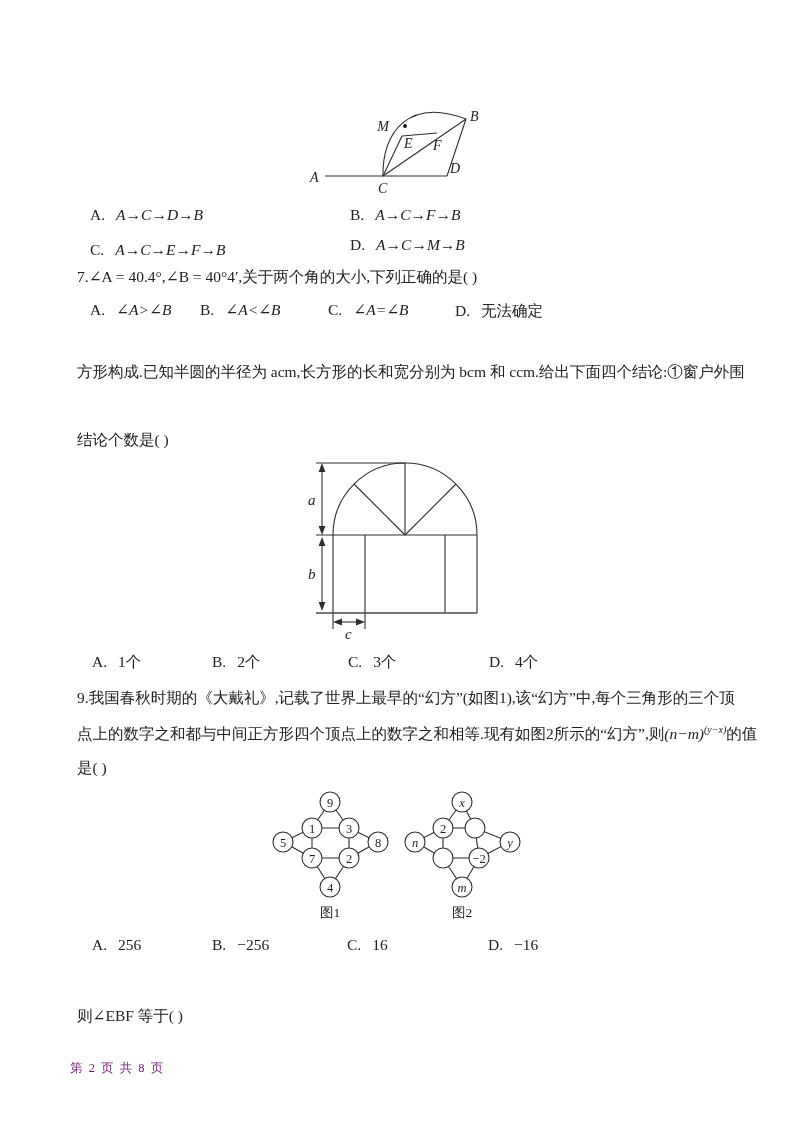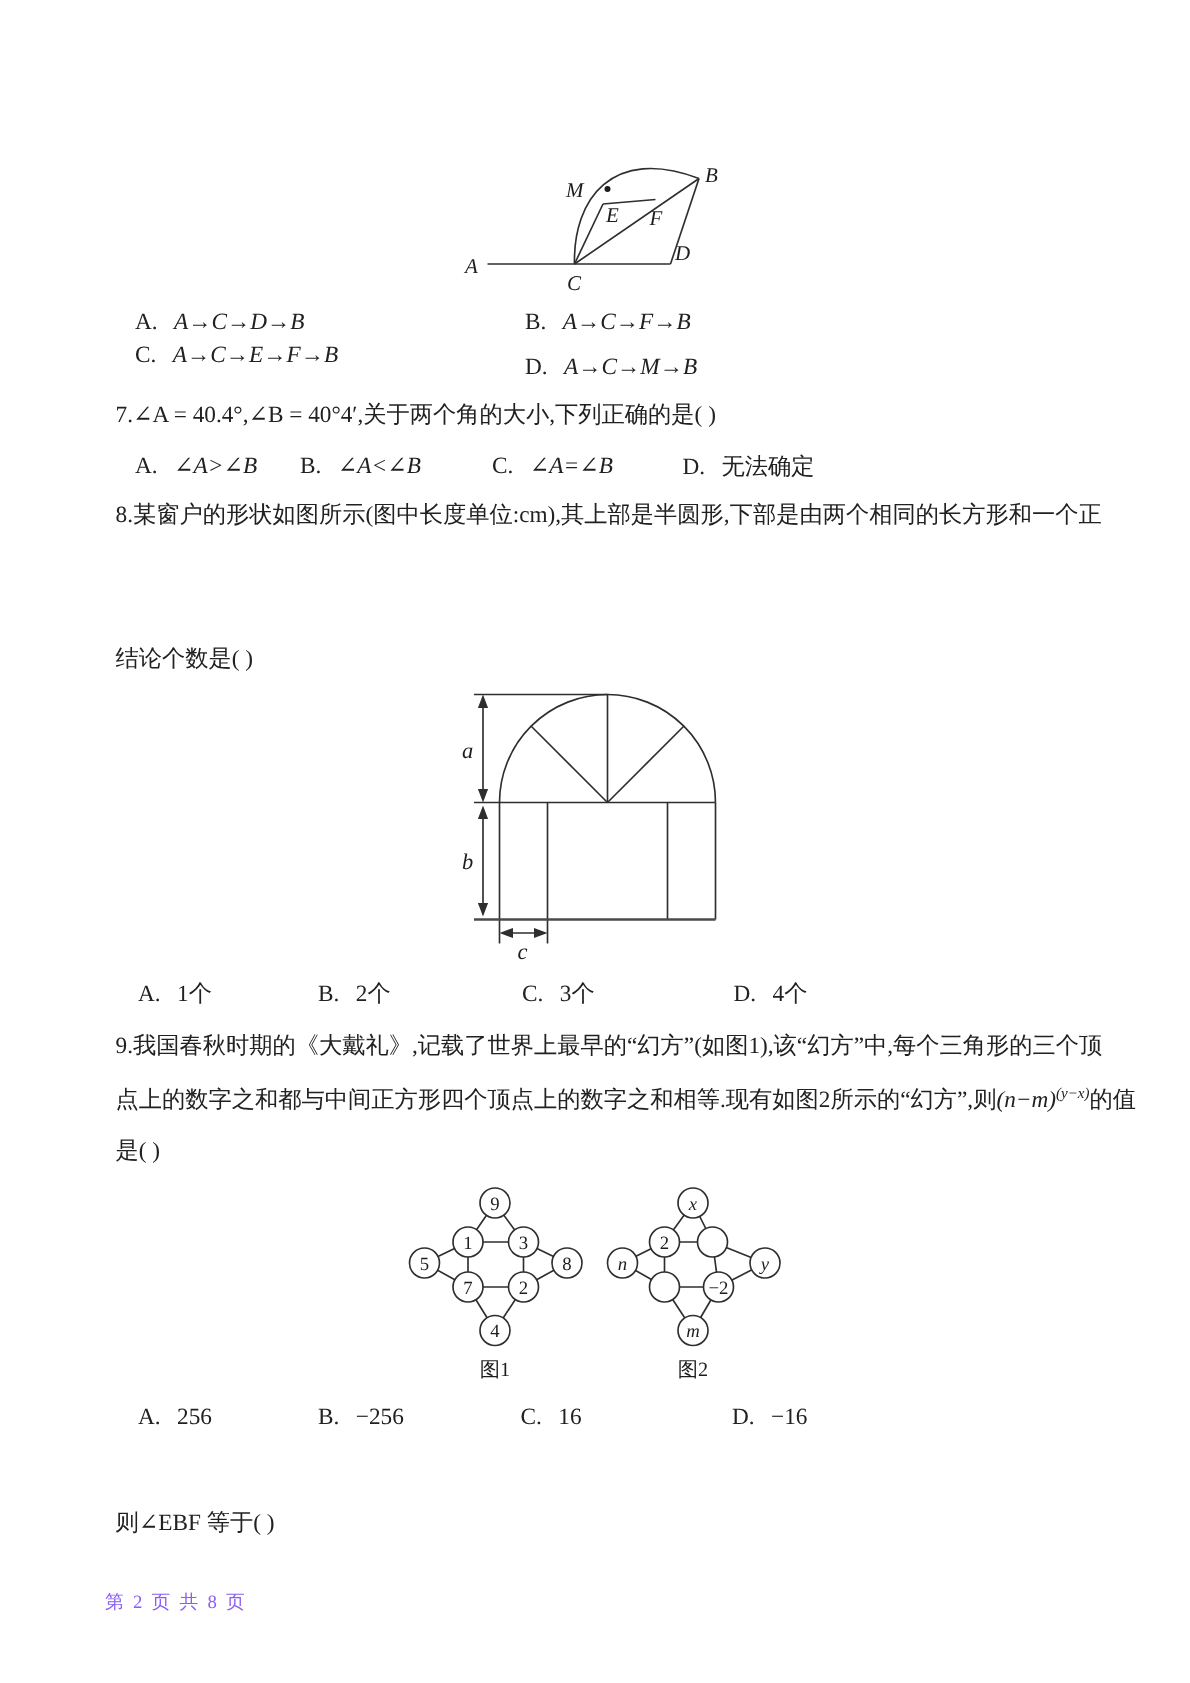--- a/index.html
+++ b/index.html
@@ -4,21 +4,21 @@
 <style>
   html,body{margin:0;padding:0;background:#ffffff;}
   .page{position:relative;width:793px;height:1122px;background:#ffffff;
         font-family:"Liberation Serif","DejaVu Serif",serif;color:#212121;overflow:hidden;}
   .line{position:absolute;font-size:15.5px;line-height:1.35;white-space:nowrap;margin-left:32px;}
   .opt{position:absolute;font-size:15.5px;white-space:nowrap;}
   .opt-key{display:inline-block;margin-right:11px;}
   .it{font-style:italic;}
   .formula{font-style:italic;}
   sup.exp{font-size:10px;font-style:italic;vertical-align:super;}
-  .footer{position:absolute;font-size:12.5px;color:#8b5cf6;letter-spacing:1.5px;}
+  .footer{position:absolute;font-size:12.5px;color:#701a75;letter-spacing:1.5px;}
   svg{position:absolute;overflow:visible;}
   svg text{font-family:"Liberation Serif","DejaVu Serif",serif;fill:#1d1d1d;}
   .fig-label{font-style:italic;font-size:14px;}
   .dim-label{font-style:italic;font-size:15px;}
   .cn-label{font-size:13.5px;}
   .circ-val{font-size:12.5px;}
   .stroke{stroke:#2e2e2e;stroke-width:1.1;fill:none;}
   .stroke-bold{stroke:#4a4a4a;stroke-width:1.6;fill:none;}
   .node{stroke:#2e2e2e;stroke-width:1.1;fill:#ffffff;}
 </style>
@@ -41,30 +41,30 @@
     <text class="fig-label" x="180" y="26">B</text>
     <text class="fig-label" x="88" y="98">C</text>
     <text class="fig-label" x="160" y="78">D</text>
     <text class="fig-label" x="114" y="53">E</text>
     <text class="fig-label" x="143" y="55">F</text>
     <text class="fig-label" x="99" y="36" text-anchor="end">M</text>
   </svg>
 
   <span class="opt" style="left:90px;top:206px"><span class="opt-key">A.</span><span class="opt-text it">A→C→D→B</span></span>
   <span class="opt" style="left:350px;top:206px"><span class="opt-key">B.</span><span class="opt-text it">A→C→F→B</span></span>
-  <span class="opt" style="left:90px;top:228px"><span class="opt-key">C.</span><span class="opt-text it">A→C→E→F→B</span></span>
+  <span class="opt" style="left:90px;top:241px"><span class="opt-key">C.</span><span class="opt-text it">A→C→E→F→B</span></span>
   <span class="opt" style="left:350px;top:236px"><span class="opt-key">D.</span><span class="opt-text it">A→C→M→B</span></span>
 
   <div class="line" style="left:45px;top:267px">7.∠A = 40.4°,∠B = 40°4′,关于两个角的大小,下列正确的是( )</div>
   <span class="opt" style="left:90px;top:301px"><span class="opt-key">A.</span><span class="opt-text it">∠A&gt;∠B</span></span>
   <span class="opt" style="left:200px;top:301px"><span class="opt-key">B.</span><span class="opt-text it">∠A&lt;∠B</span></span>
   <span class="opt" style="left:328px;top:301px"><span class="opt-key">C.</span><span class="opt-text it">∠A=∠B</span></span>
   <span class="opt" style="left:455px;top:301px"><span class="opt-key">D.</span><span class="opt-text">无法确定</span></span>
 
-  <div class="line" style="left:45px;top:334px">8.某窗户的形状如图所示(图中长度单位:cm),其上部是半圆形,下部是由两个相同的长方形和一个正</div>
+  <div class="line" style="left:45px;top:362px">方形构成.已知半圆的半径为 acm,长方形的长和宽分别为 bcm 和 ccm.给出下面四个结论:①窗户外围</div>
   <div class="line" style="left:45px;top:430px">结论个数是( )</div>
 
   <svg style="left:300px;top:455px" width="200" height="190" viewBox="0 0 200 190">
     <g>
       <path class="stroke" d="M 33,80 A 72,72 0 0 1 177,80"></path>
       <line class="stroke" x1="16" y1="80" x2="177" y2="80"></line>
       <line class="stroke" x1="105" y1="80" x2="105" y2="8"></line>
       <line class="stroke" x1="105" y1="80" x2="54" y2="29"></line>
       <line class="stroke" x1="105" y1="80" x2="156" y2="29"></line>
       <line class="stroke" x1="33" y1="80" x2="33" y2="174"></line>

